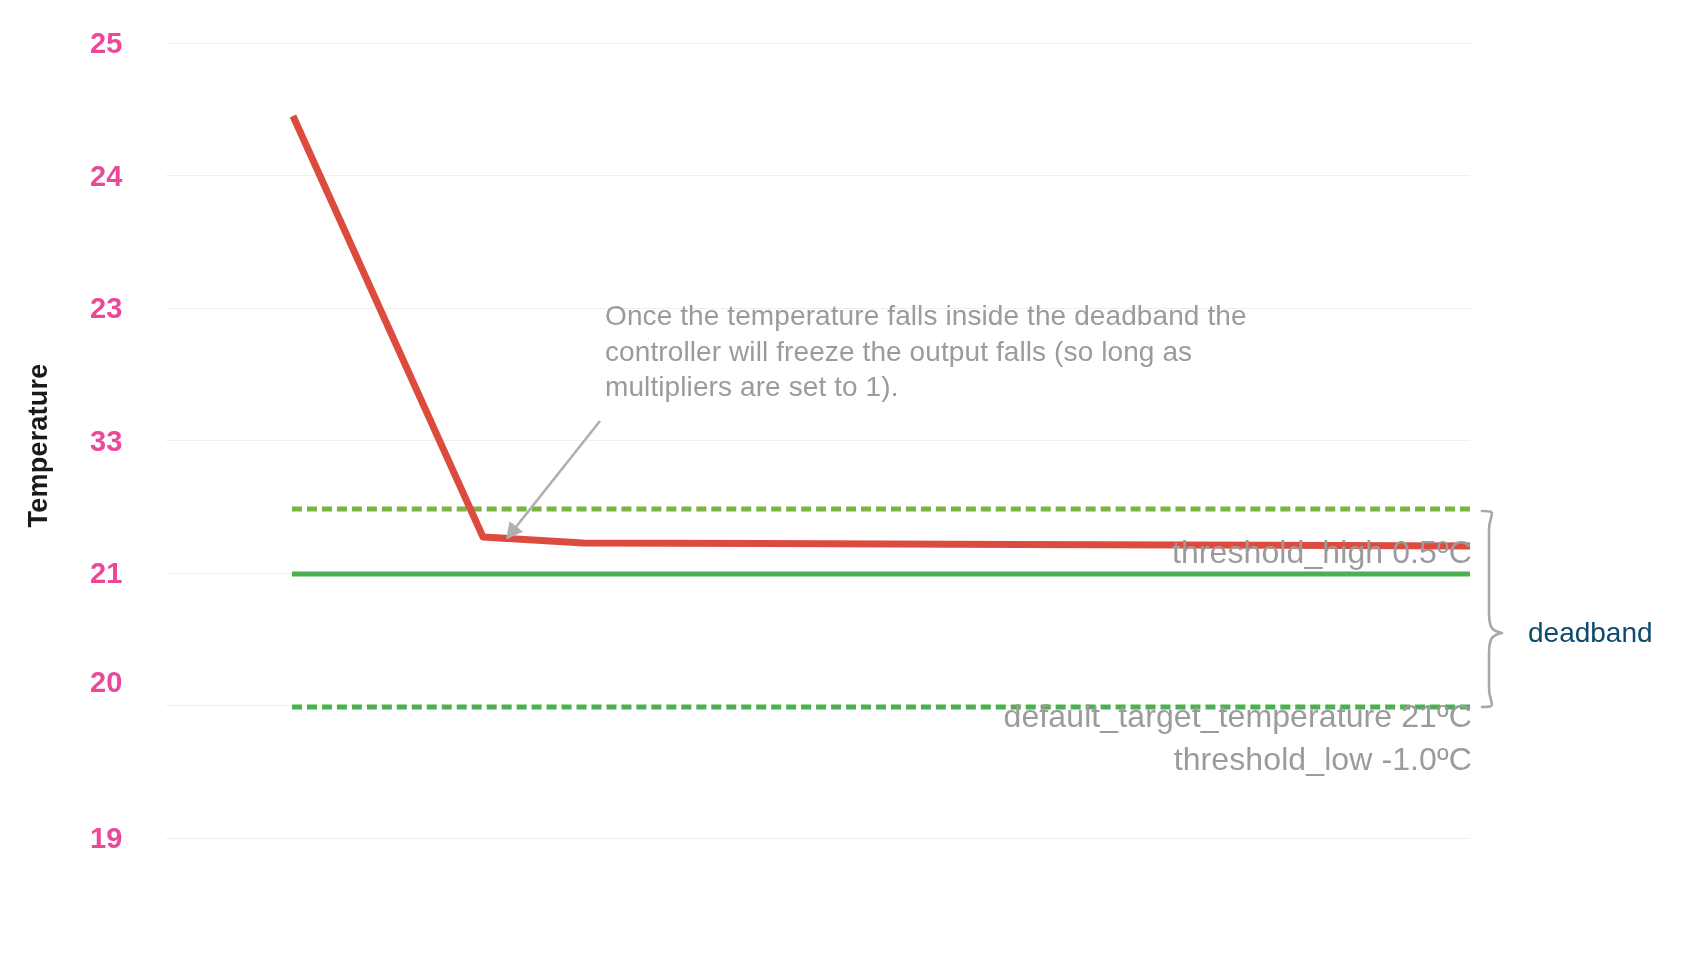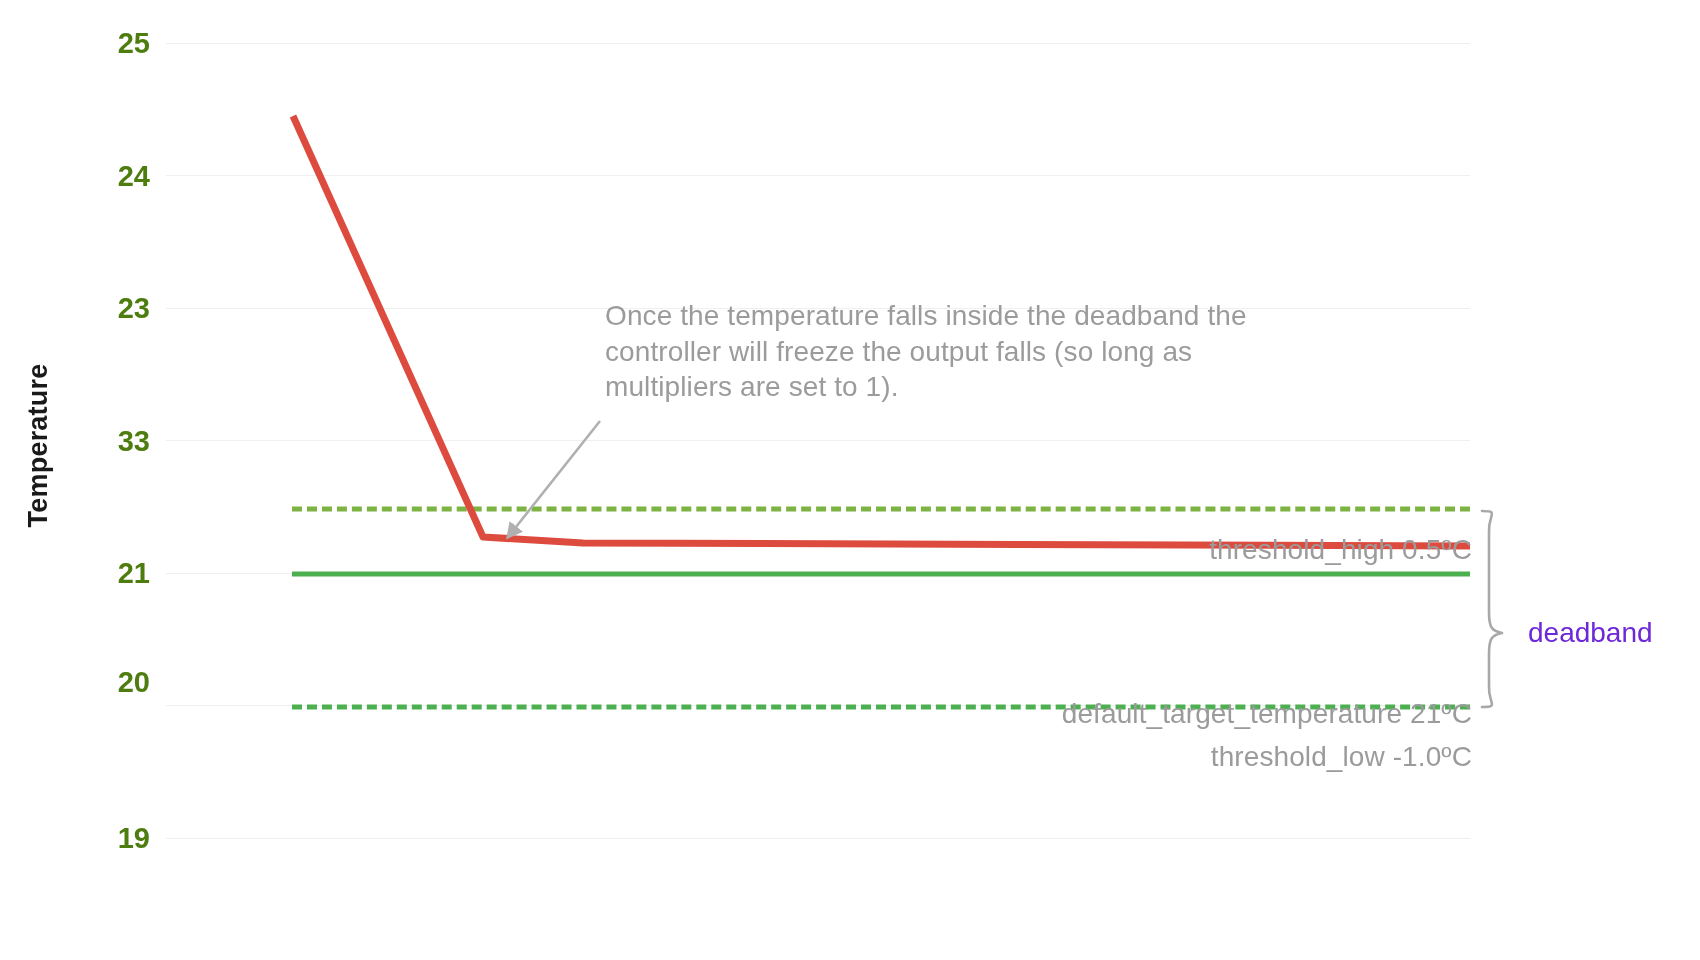--- a/index.html
+++ b/index.html
@@ -34,24 +34,23 @@
     color: #1a1a1a;
     letter-spacing: 0.2px;
     white-space: nowrap;
   }
 
   
   .ytick {
     position: absolute;
     right: 0;
     width: 60px;
-    text-align: right;
     font-size: 29px;
     font-weight: bold;
-    color: #4d7c0f;
+    color: #ec4899;
     transform: translateY(-50%);
   }
   .ytick-col {
     position: absolute;
     left: 80px;
     top: 0;
     width: 70px;
     height: 960px;
   }
 
@@ -86,33 +85,33 @@
     font-size: 28px;
     line-height: 1.27;
     color: #9b9b9b;
     letter-spacing: 0.1px;
     margin-left: 20px;
   }
 
   
   .line-label {
     position: absolute;
-    font-size: 28px;
+    font-size: 32px;
     color: #9b9b9b;
     white-space: nowrap;
     text-align: right;
     letter-spacing: 0.1px;
   }
 
   .deadband-label {
     position: absolute;
     left: 1528px;
     top: 633px;
     font-size: 28px;
-    color: #6d28d9;
+    color: #0c4a6e;
     white-space: nowrap;
     transform: translateY(-50%);
   }
 
   svg.overlay {
     position: absolute;
     left: 0;
     top: 0;
     width: 1700px;
     height: 960px;

